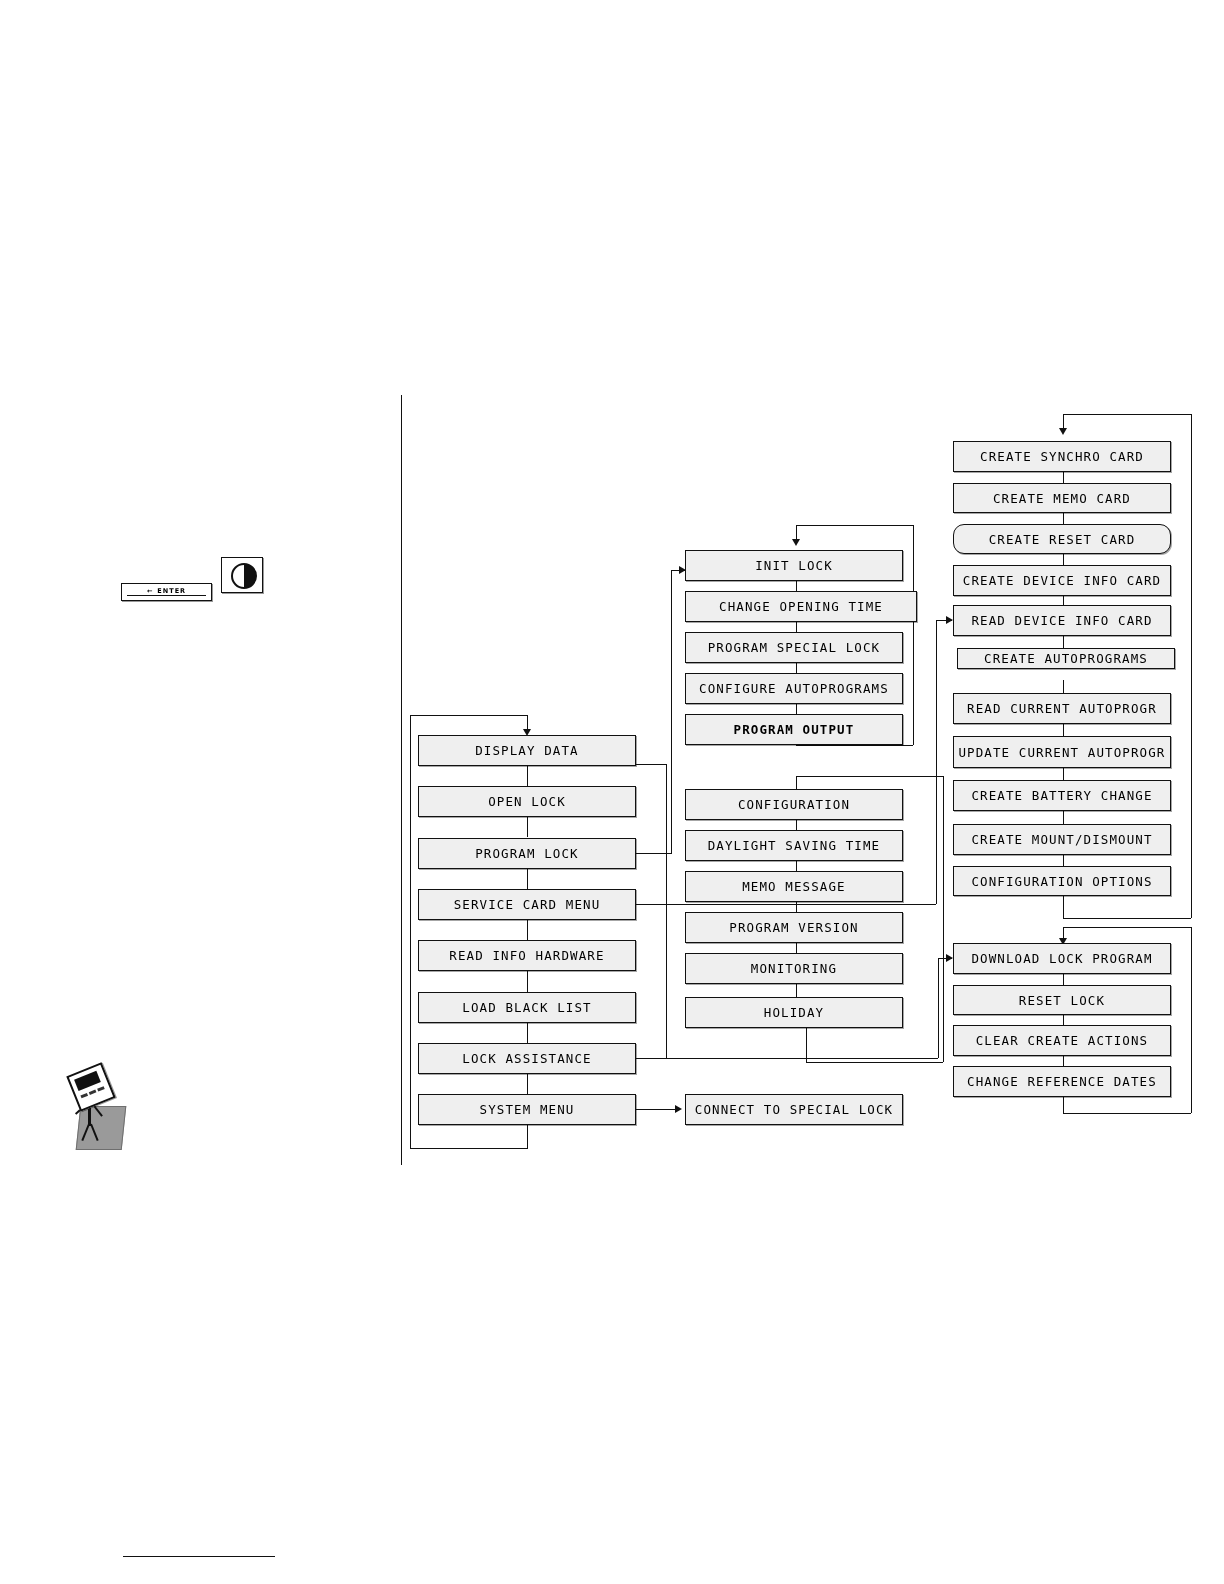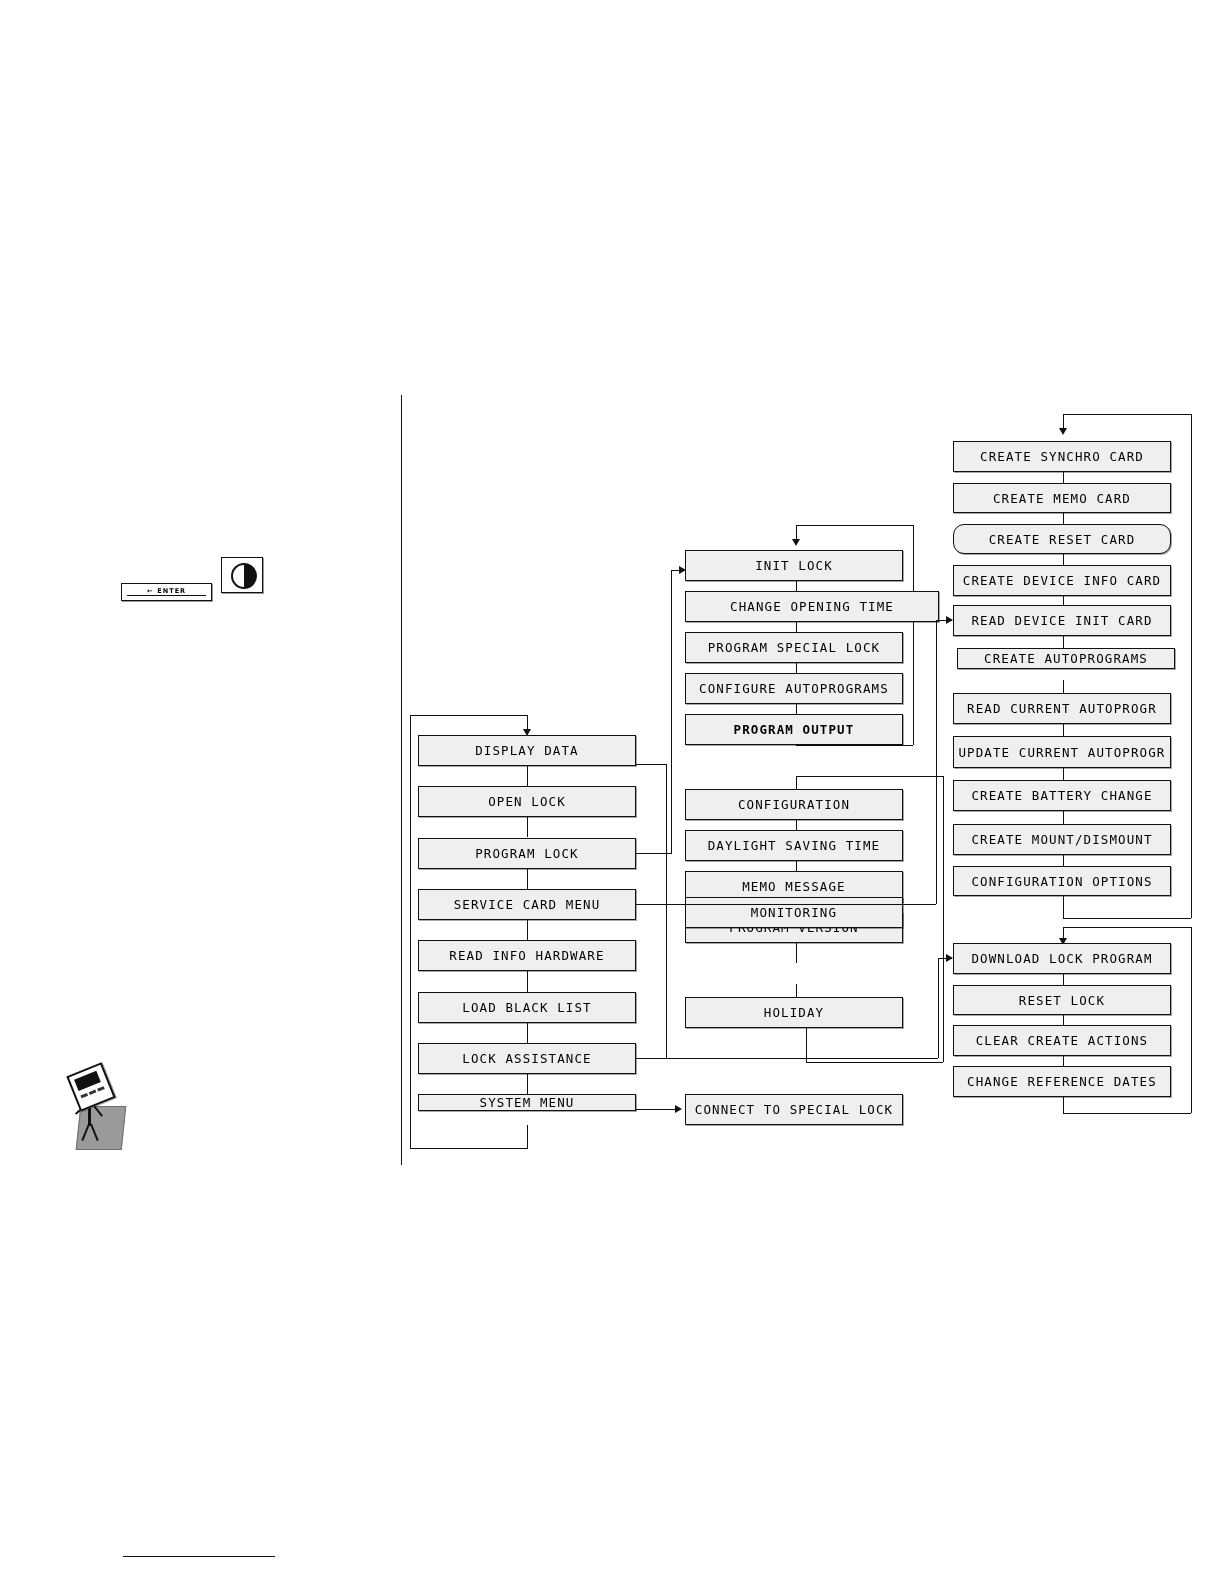--- a/index.html
+++ b/index.html
@@ -248,21 +248,21 @@
   </div>
   <div class="node" style="left:418px; top:940px; width:218px; height:31px;">
     <span>READ INFO HARDWARE</span>
   </div>
   <div class="node" style="left:418px; top:992px; width:218px; height:31px;">
     <span>LOAD BLACK LIST</span>
   </div>
   <div class="node" style="left:418px; top:1043px; width:218px; height:31px;">
     <span>LOCK ASSISTANCE</span>
   </div>
-  <div class="node" style="left:418px; top:1094px; width:218px; height:17px;">
+  <div class="node" style="left:418px; top:1094px; width:218px; height:31px;">
     <span>SYSTEM MENU</span>
   </div>
 
   <div class="ln h" style="left:636px; top:853px; width:35px;"></div>
   <div class="ln v" style="left:671px; top:570px; height:284px;"></div>
   <div class="ln h" style="left:671px; top:570px; width:14px;"></div>
   <div class="arrow right" style="left:679px; top:566px;"></div>
 
   <div class="ln v" style="left:913px; top:525px; height:220px;"></div>
   <div class="ln h" style="left:796px; top:525px; width:117px;"></div>
@@ -272,21 +272,21 @@
   <div class="ln v" style="left:796px; top:722px; height:23px;"></div>
 
   <div class="ln v" style="left:796px; top:581px; height:20px;"></div>
   <div class="ln v" style="left:796px; top:622px; height:20px;"></div>
   <div class="ln v" style="left:796px; top:663px; height:20px;"></div>
   <div class="ln v" style="left:796px; top:704px; height:18px;"></div>
 
   <div class="node" style="left:685px; top:550px; width:218px; height:31px;">
     <span>INIT LOCK</span>
   </div>
-  <div class="node" style="left:685px; top:591px; width:254px; height:31px;">
+  <div class="node" style="left:685px; top:591px; width:232px; height:31px;">
     <span>CHANGE OPENING TIME</span>
   </div>
   <div class="node" style="left:685px; top:632px; width:218px; height:31px;">
     <span>PROGRAM SPECIAL LOCK</span>
   </div>
   <div class="node" style="left:685px; top:673px; width:218px; height:31px;">
     <span>CONFIGURE AUTOPROGRAMS</span>
   </div>
   <div class="node" style="left:685px; top:714px; width:218px; height:31px;font-weight:bold;">
     <span>PROGRAM OUTPUT</span>
@@ -314,21 +314,21 @@
   </div>
   <div class="node" style="left:685px; top:830px; width:218px; height:31px;">
     <span>DAYLIGHT SAVING TIME</span>
   </div>
   <div class="node" style="left:685px; top:871px; width:218px; height:31px;">
     <span>MEMO MESSAGE</span>
   </div>
   <div class="node" style="left:685px; top:912px; width:218px; height:31px;">
     <span>PROGRAM VERSION</span>
   </div>
-  <div class="node" style="left:685px; top:897px; width:218px; height:31px;">
+  <div class="node" style="left:685px; top:953px; width:218px; height:31px;">
     <span>MONITORING</span>
   </div>
   <div class="node" style="left:685px; top:997px; width:218px; height:31px;">
     <span>HOLIDAY</span>
   </div>
 
   <div class="ln h" style="left:636px; top:1109px; width:42px;"></div>
   <div class="arrow right" style="left:675px; top:1105px;"></div>
   <div class="node" style="left:685px; top:1094px; width:218px; height:31px;">
     <span>CONNECT TO SPECIAL LOCK</span>
@@ -363,21 +363,21 @@
   <div class="node" style="left:953px; top:483px; width:218px; height:30px;">
     <span>CREATE MEMO CARD</span>
   </div>
   <div class="node" style="left:953px; top:524px; width:218px; height:30px;border-radius:11px;">
     <span>CREATE RESET CARD</span>
   </div>
   <div class="node" style="left:953px; top:565px; width:218px; height:31px;">
     <span>CREATE DEVICE INFO CARD</span>
   </div>
   <div class="node" style="left:953px; top:605px; width:218px; height:31px;">
-    <span>READ DEVICE INIT CARD</span>
+    <span>READ DEVICE INFO CARD</span>
   </div>
   <div class="node" style="left:957px; top:648px; width:218px; height:21px;justify-content:center;">
     <span>CREATE AUTOPROGRAMS</span>
   </div>
   <div class="node" style="left:953px; top:693px; width:218px; height:31px;">
     <span>READ CURRENT AUTOPROGR</span>
   </div>
   <div class="node" style="left:953px; top:736px; width:218px; height:32px;">
     <span class="tight">UPDATE CURRENT AUTOPROGR</span>
   </div>

